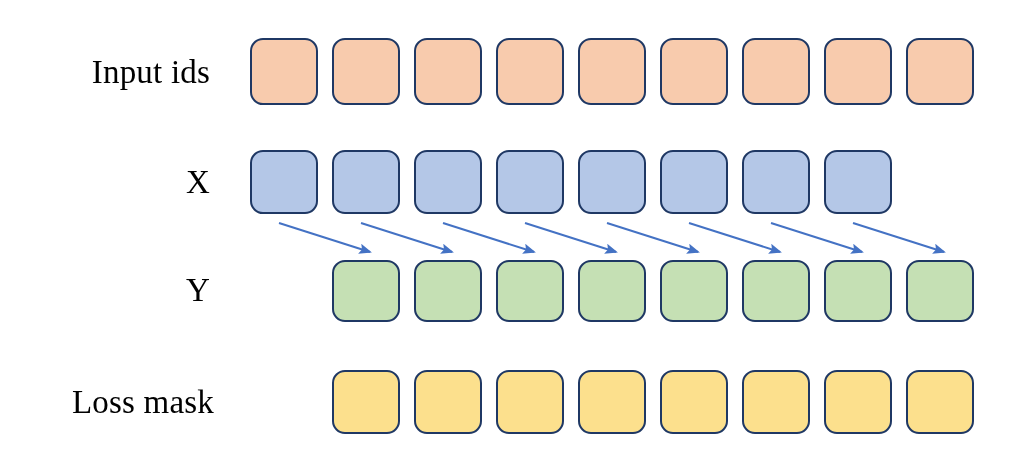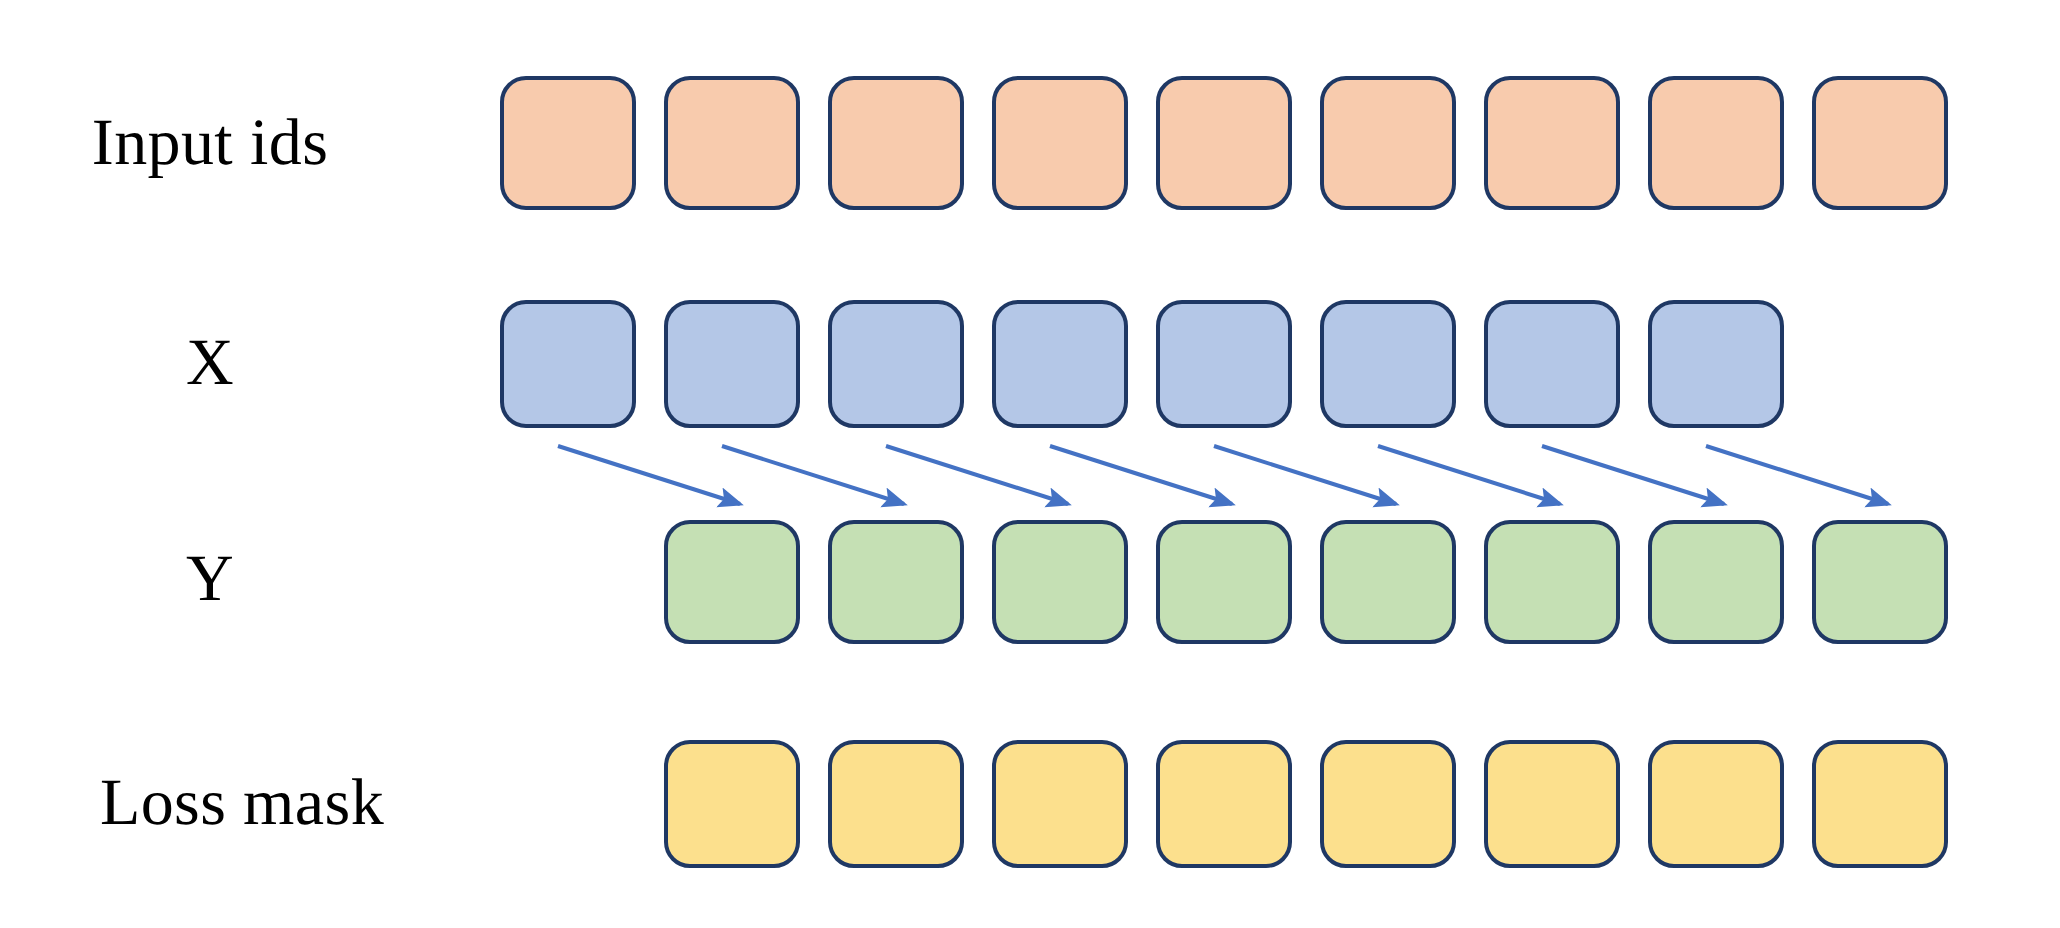--- a/index.html
+++ b/index.html
@@ -15,21 +15,21 @@
   }
   #diagram {
     position: relative;
     width: 1030px;
     height: 464px;
     background: #ffffff;
   }
 
   .row-label {
     position: absolute;
-    text-align: center;
+    text-align: right;
     color: #000000;
     font-family: "Liberation Serif", "DejaVu Serif", serif;
     font-size: 33px;
     line-height: 1;
     white-space: nowrap;
     letter-spacing: 0.2px;
   }
 
   .cell {
     position: absolute;
@@ -53,21 +53,21 @@
   }
 </style>
 </head>
 <body>
 
 <div id="diagram">
 
   <div class="row-label" style="left:0px; width:210px; top:56px;">Input ids</div>
   <div class="row-label" style="left:0px; width:210px; top:166px;">X</div>
   <div class="row-label" style="left:0px; width:210px; top:274px;">Y</div>
-  <div class="row-label" style="left:16px; width:210px; top:386px;">Loss mask</div>
+  <div class="row-label" style="left:4px; width:210px; top:386px;">Loss mask</div>
 
   <div id="cells-input_ids">
       <div class="cell cell-input" style="left: 250px; top: 38px; width: 68px; height: 67px; background: rgb(248, 203, 173);"></div>
       <div class="cell cell-input" style="left: 332px; top: 38px; width: 68px; height: 67px; background: rgb(248, 203, 173);"></div>
       <div class="cell cell-input" style="left: 414px; top: 38px; width: 68px; height: 67px; background: rgb(248, 203, 173);"></div>
       <div class="cell cell-input" style="left: 496px; top: 38px; width: 68px; height: 67px; background: rgb(248, 203, 173);"></div>
       <div class="cell cell-input" style="left: 578px; top: 38px; width: 68px; height: 67px; background: rgb(248, 203, 173);"></div>
       <div class="cell cell-input" style="left: 660px; top: 38px; width: 68px; height: 67px; background: rgb(248, 203, 173);"></div>
       <div class="cell cell-input" style="left: 742px; top: 38px; width: 68px; height: 67px; background: rgb(248, 203, 173);"></div>
       <div class="cell cell-input" style="left: 824px; top: 38px; width: 68px; height: 67px; background: rgb(248, 203, 173);"></div>

